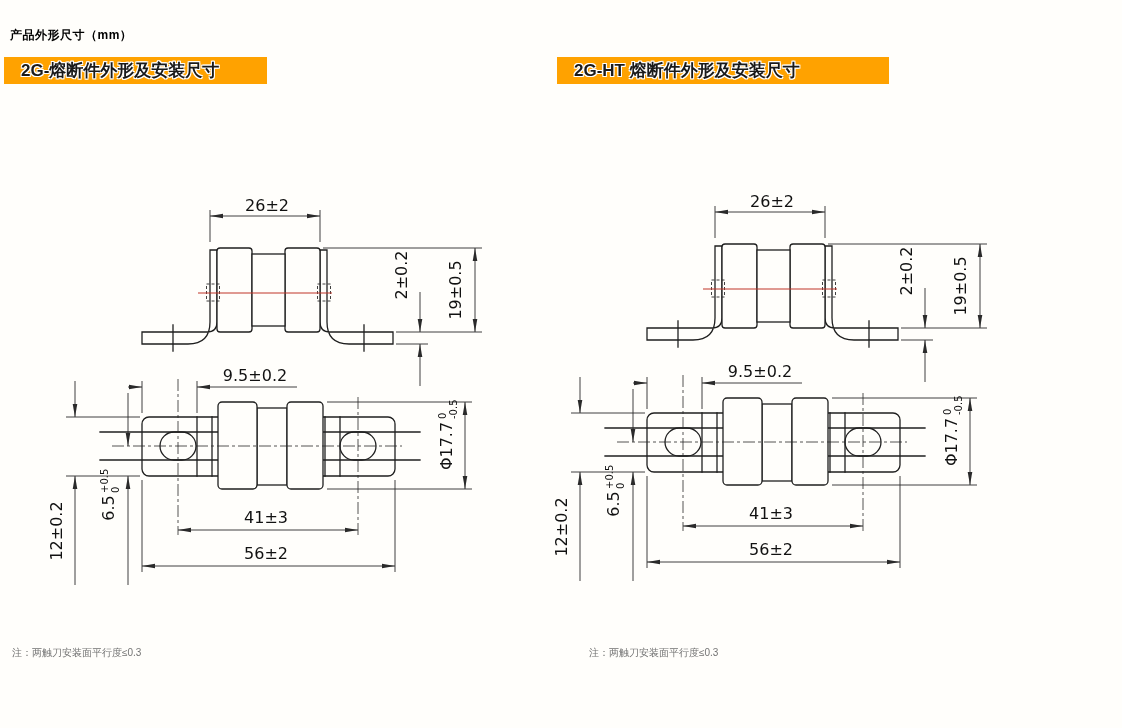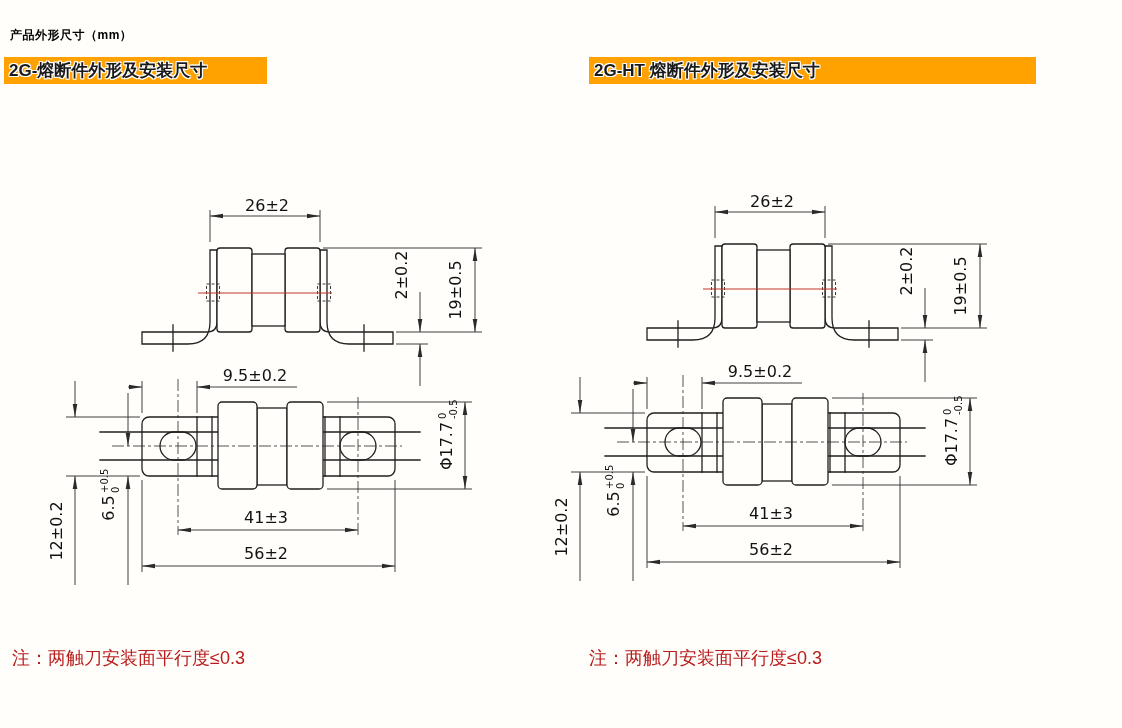--- a/index.html
+++ b/index.html
@@ -11,22 +11,23 @@
     position:absolute;left:10px;top:27px;font-size:12px;font-weight:bold;color:#000;
     letter-spacing:.5px;white-space:nowrap;
   }
   .orange-bar{
     position:absolute;top:57px;height:27px;background:#FFA200;
     display:flex;align-items:center;padding-left:5px;box-sizing:border-box;
   }
   .orange-bar span{
     font-size:17px;font-weight:bold;color:#1a1a1a;white-space:nowrap;
     text-shadow:-1px -1px 0 #fff,1px -1px 0 #fff,-1px 1px 0 #fff,1px 1px 0 #fff,0 1px 0 #fff,0 -1px 0 #fff;
-  }
-  .note{position:absolute;top:646px;font-size:18px;color:#b91c1c;white-space:nowrap}
+    margin-left:12px;
+  }
+  .note{position:absolute;top:646px;font-size:10px;color:#737373;white-space:nowrap}
   .panel{position:absolute;left:0;top:0;width:0;height:0}
   .panel svg{position:absolute;overflow:visible}
   .obj{stroke:#1f1f1f;stroke-width:1.3;fill:none;stroke-linecap:square}
   .objf{stroke:#1f1f1f;stroke-width:1.3;fill:#fffefb}
   .dim{stroke:#2a2a2a;stroke-width:.9;fill:none}
   .cl{stroke:#2a2a2a;stroke-width:.8;fill:none}
   .redline{stroke:#C03528;stroke-width:1}
   .arr2{marker-start:url(#arw);marker-end:url(#arw)}
   .arr1{marker-end:url(#arw)}
   .dimtxt{font-family:"DejaVu Sans",sans-serif;font-size:16px;fill:#111}
@@ -41,21 +42,21 @@
       <path d="M0,0.7 L13,3 L0,5.3 Z" fill="#2a2a2a"></path>
     </marker>
   </defs>
 </svg>
 
 <div class="page-title">产品外形尺寸（mm）</div>
 
 <div class="orange-bar" style="left:4px;width:263px">
   <span>2G-熔断件外形及安装尺寸</span>
 </div>
-<div class="orange-bar" style="left:589px;width:447px">
+<div class="orange-bar" style="left:557px;width:332px">
   <span>2G-HT  熔断件外形及安装尺寸</span>
 </div>
 
 <div class="panel" id="panel-0">
 
   <svg style="left:130px;top:172px" width="370" height="230" viewBox="0 0 370 230">
     <g>
       <path class="objf" d="M80,78 L87,78 L87,150 Q87,160 77,160 L12,160 L12,172 L58,172 Q80,172 80,150 Z"></path>
       <path class="objf" d="M197,78 L190,78 L190,150 Q190,160 200,160 L263,160 L263,172 L219,172 Q197,172 197,150 Z"></path>
       <rect class="objf" x="87" y="76" width="35" height="84" rx="3"></rect>

